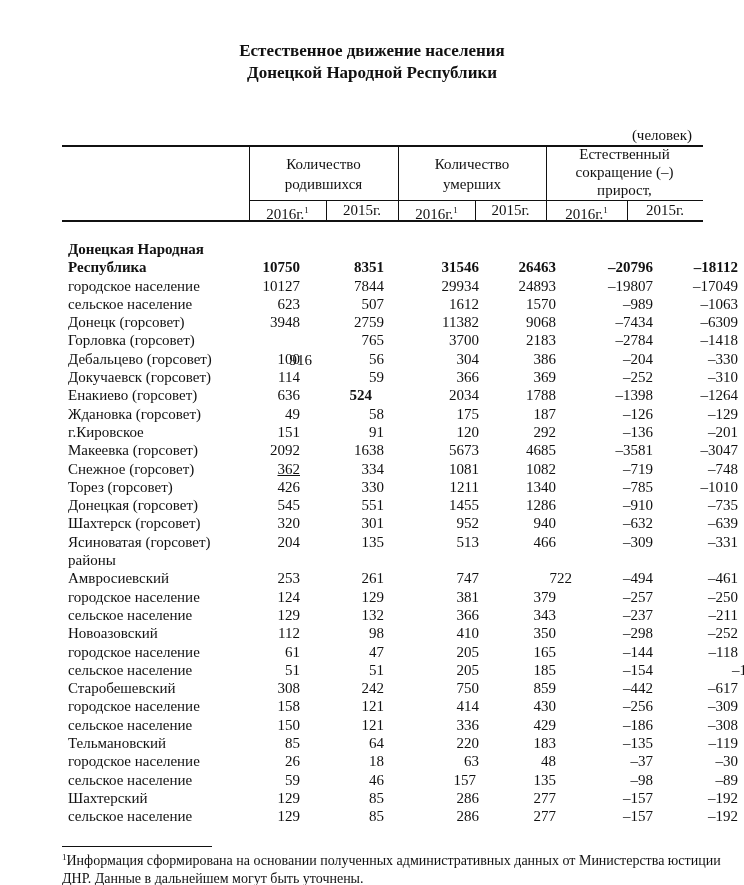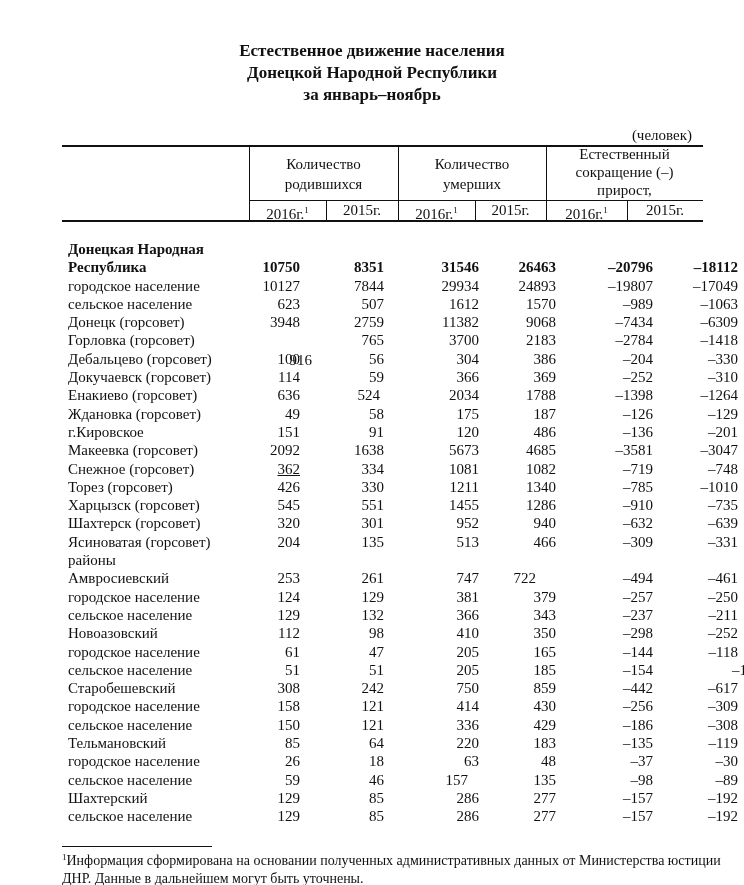--- a/index.html
+++ b/index.html
@@ -36,21 +36,20 @@
     position: absolute; left: 62px; top: 848px; width: 660px; font-size: 14px; line-height: 18px;
   }
   .footnote sup { font-size: 9px; vertical-align: 5px; }
 </style>
 </head>
 <body>
 
 <div class="title">
   <div>Естественное движение населения</div>
   <div>Донецкой Народной Республики</div>
-  <div>за январь–ноябрь</div>
 </div>
 
 <div class="unit">(человек)</div>
 
 <div class="hdr-top-line"></div>
 <div class="vline" style="left:249px;top:146px;height:74px;"></div>
 <div class="vline" style="left:398px;top:146px;height:74px;"></div>
 <div class="vline" style="left:546px;top:146px;height:74px;"></div>
 <div class="vline" style="left:326px;top:200px;height:20px;"></div>
 <div class="vline" style="left:475px;top:200px;height:20px;"></div>
@@ -148,41 +147,41 @@
       <span class="num" style="left: 152px; width: 80px;">114</span>
       <span class="num" style="left: 236px; width: 80px;">59</span>
       <span class="num" style="left: 331px; width: 80px;">366</span>
       <span class="num" style="left: 408px; width: 80px;">369</span>
       <span class="num" style="left: 505px; width: 80px;">–252</span>
       <span class="num" style="left: 590px; width: 80px;">–310</span>
     </div>
     <div class="row">
       <span class="label">Енакиево (горсовет)</span>
       <span class="num" style="left: 152px; width: 80px;">636</span>
-      <span class="num" style="left: 232px; width: 80px;">524</span>
+      <span class="num" style="left: 224px; width: 80px; font-weight: bold;">524</span>
       <span class="num" style="left: 331px; width: 80px;">2034</span>
       <span class="num" style="left: 408px; width: 80px;">1788</span>
       <span class="num" style="left: 505px; width: 80px;">–1398</span>
       <span class="num" style="left: 590px; width: 80px;">–1264</span>
     </div>
     <div class="row">
       <span class="label">Ждановка (горсовет)</span>
       <span class="num" style="left: 152px; width: 80px;">49</span>
       <span class="num" style="left: 236px; width: 80px;">58</span>
       <span class="num" style="left: 331px; width: 80px;">175</span>
       <span class="num" style="left: 408px; width: 80px;">187</span>
       <span class="num" style="left: 505px; width: 80px;">–126</span>
       <span class="num" style="left: 590px; width: 80px;">–129</span>
     </div>
     <div class="row">
       <span class="label">г.Кировское</span>
       <span class="num" style="left: 152px; width: 80px;">151</span>
       <span class="num" style="left: 236px; width: 80px;">91</span>
       <span class="num" style="left: 331px; width: 80px;">120</span>
-      <span class="num" style="left: 408px; width: 80px;">486</span>
+      <span class="num" style="left: 408px; width: 80px;">292</span>
       <span class="num" style="left: 505px; width: 80px;">–136</span>
       <span class="num" style="left: 590px; width: 80px;">–201</span>
     </div>
     <div class="row">
       <span class="label">Макеевка (горсовет)</span>
       <span class="num" style="left: 152px; width: 80px;">2092</span>
       <span class="num" style="left: 236px; width: 80px;">1638</span>
       <span class="num" style="left: 331px; width: 80px;">5673</span>
       <span class="num" style="left: 408px; width: 80px;">4685</span>
       <span class="num" style="left: 505px; width: 80px;">–3581</span>
@@ -200,21 +199,21 @@
     <div class="row">
       <span class="label">Торез (горсовет)</span>
       <span class="num" style="left: 152px; width: 80px;">426</span>
       <span class="num" style="left: 236px; width: 80px;">330</span>
       <span class="num" style="left: 331px; width: 80px;">1211</span>
       <span class="num" style="left: 408px; width: 80px;">1340</span>
       <span class="num" style="left: 505px; width: 80px;">–785</span>
       <span class="num" style="left: 590px; width: 80px;">–1010</span>
     </div>
     <div class="row">
-      <span class="label">Харцызск (горсовет)</span>
+      <span class="label">Донецкая (горсовет)</span>
       <span class="num" style="left: 152px; width: 80px;">545</span>
       <span class="num" style="left: 236px; width: 80px;">551</span>
       <span class="num" style="left: 331px; width: 80px;">1455</span>
       <span class="num" style="left: 408px; width: 80px;">1286</span>
       <span class="num" style="left: 505px; width: 80px;">–910</span>
       <span class="num" style="left: 590px; width: 80px;">–735</span>
     </div>
     <div class="row">
       <span class="label">Шахтерск (горсовет)</span>
       <span class="num" style="left: 152px; width: 80px;">320</span>
@@ -240,21 +239,21 @@
       <span class="num" style="left: 331px; width: 80px;"></span>
       <span class="num" style="left: 408px; width: 80px;"></span>
       <span class="num" style="left: 505px; width: 80px;"></span>
       <span class="num" style="left: 590px; width: 80px;"></span>
     </div>
     <div class="row">
       <span class="label">Амвросиевский</span>
       <span class="num" style="left: 152px; width: 80px;">253</span>
       <span class="num" style="left: 236px; width: 80px;">261</span>
       <span class="num" style="left: 331px; width: 80px;">747</span>
-      <span class="num" style="left: 388px; width: 80px;">722</span>
+      <span class="num" style="left: 424px; width: 80px;">722</span>
       <span class="num" style="left: 505px; width: 80px;">–494</span>
       <span class="num" style="left: 590px; width: 80px;">–461</span>
     </div>
     <div class="row">
       <span class="label">городское население</span>
       <span class="num" style="left: 152px; width: 80px;">124</span>
       <span class="num" style="left: 236px; width: 80px;">129</span>
       <span class="num" style="left: 331px; width: 80px;">381</span>
       <span class="num" style="left: 408px; width: 80px;">379</span>
       <span class="num" style="left: 505px; width: 80px;">–257</span>
@@ -338,21 +337,21 @@
       <span class="num" style="left: 236px; width: 80px;">18</span>
       <span class="num" style="left: 331px; width: 80px;">63</span>
       <span class="num" style="left: 408px; width: 80px;">48</span>
       <span class="num" style="left: 505px; width: 80px;">–37</span>
       <span class="num" style="left: 590px; width: 80px;">–30</span>
     </div>
     <div class="row">
       <span class="label">сельское население</span>
       <span class="num" style="left: 152px; width: 80px;">59</span>
       <span class="num" style="left: 236px; width: 80px;">46</span>
-      <span class="num" style="left: 320px; width: 80px; text-align: right;">157</span>
+      <span class="num" style="left: 328px; width: 80px; text-align: right;">157</span>
       <span class="num" style="left: 408px; width: 80px;">135</span>
       <span class="num" style="left: 505px; width: 80px;">–98</span>
       <span class="num" style="left: 590px; width: 80px;">–89</span>
     </div>
     <div class="row">
       <span class="label">Шахтерский</span>
       <span class="num" style="left: 152px; width: 80px;">129</span>
       <span class="num" style="left: 236px; width: 80px;">85</span>
       <span class="num" style="left: 331px; width: 80px;">286</span>
       <span class="num" style="left: 408px; width: 80px;">277</span>

